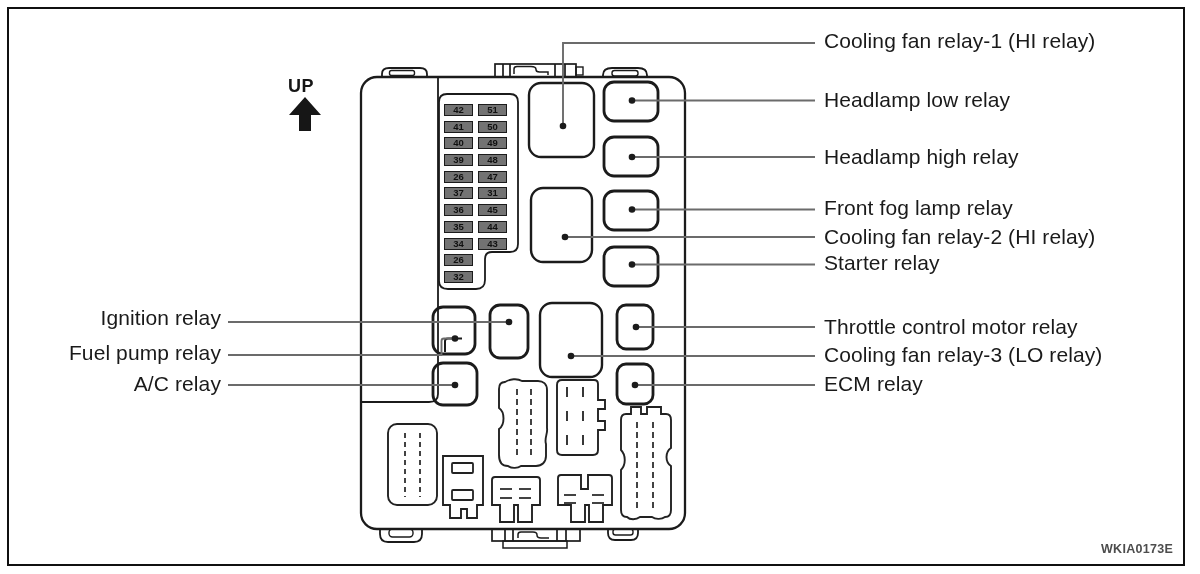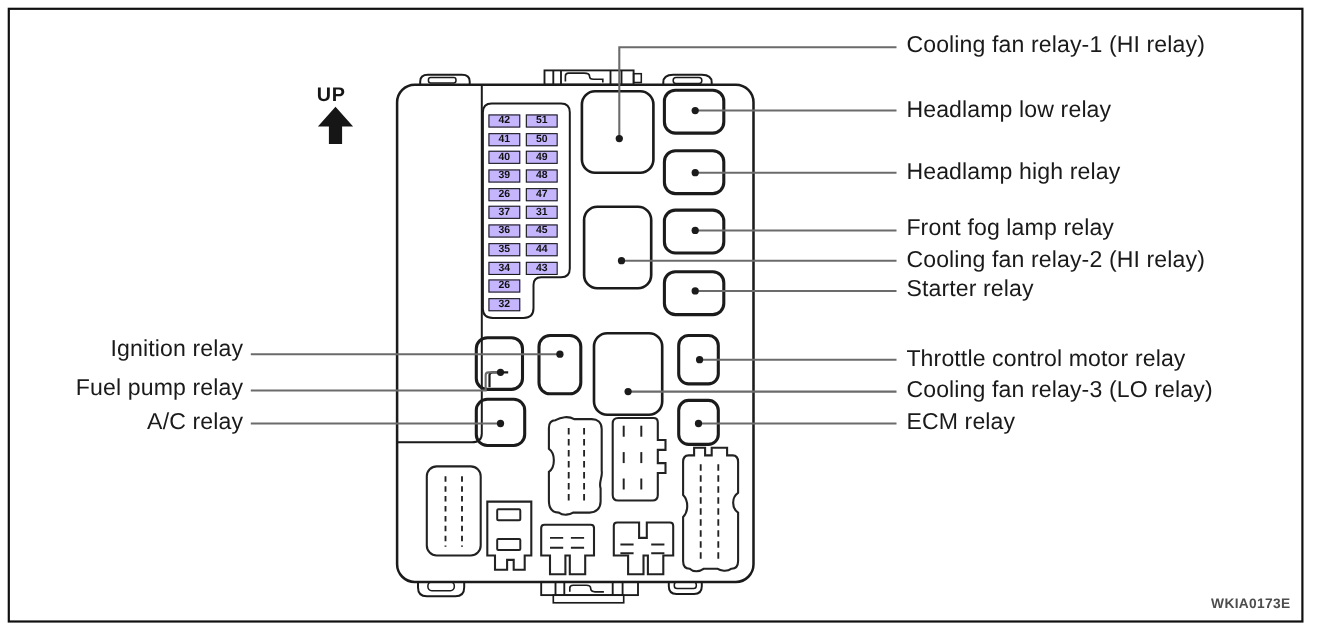--- a/index.html
+++ b/index.html
@@ -17,21 +17,21 @@
     font-size:21px;font-weight:400;color:#1a1a1a;letter-spacing:0.1px;
   }
   .lbl-r{left:824px;}
   .lbl-l{right:979px;}
   .up-lbl{
     position:absolute;left:288px;top:76px;width:34px;
     font-size:18px;font-weight:600;color:#161616;letter-spacing:0.5px;
   }
   .fuse{
     position:absolute;width:29px;height:12px;box-sizing:border-box;
-    border:1.6px solid #1b1b1b;background:#c4b5fd;
+    border:1.6px solid #1b1b1b;background:#737373;
     font-size:9.5px;font-weight:700;color:#111;text-align:center;line-height:9px;
   }
   .fig-code{
     position:absolute;left:1101px;top:542px;width:75px;
     font-size:12.5px;font-weight:700;color:#4d4d4d;letter-spacing:0.3px;
   }
 </style>
 </head>
 <body>
 

